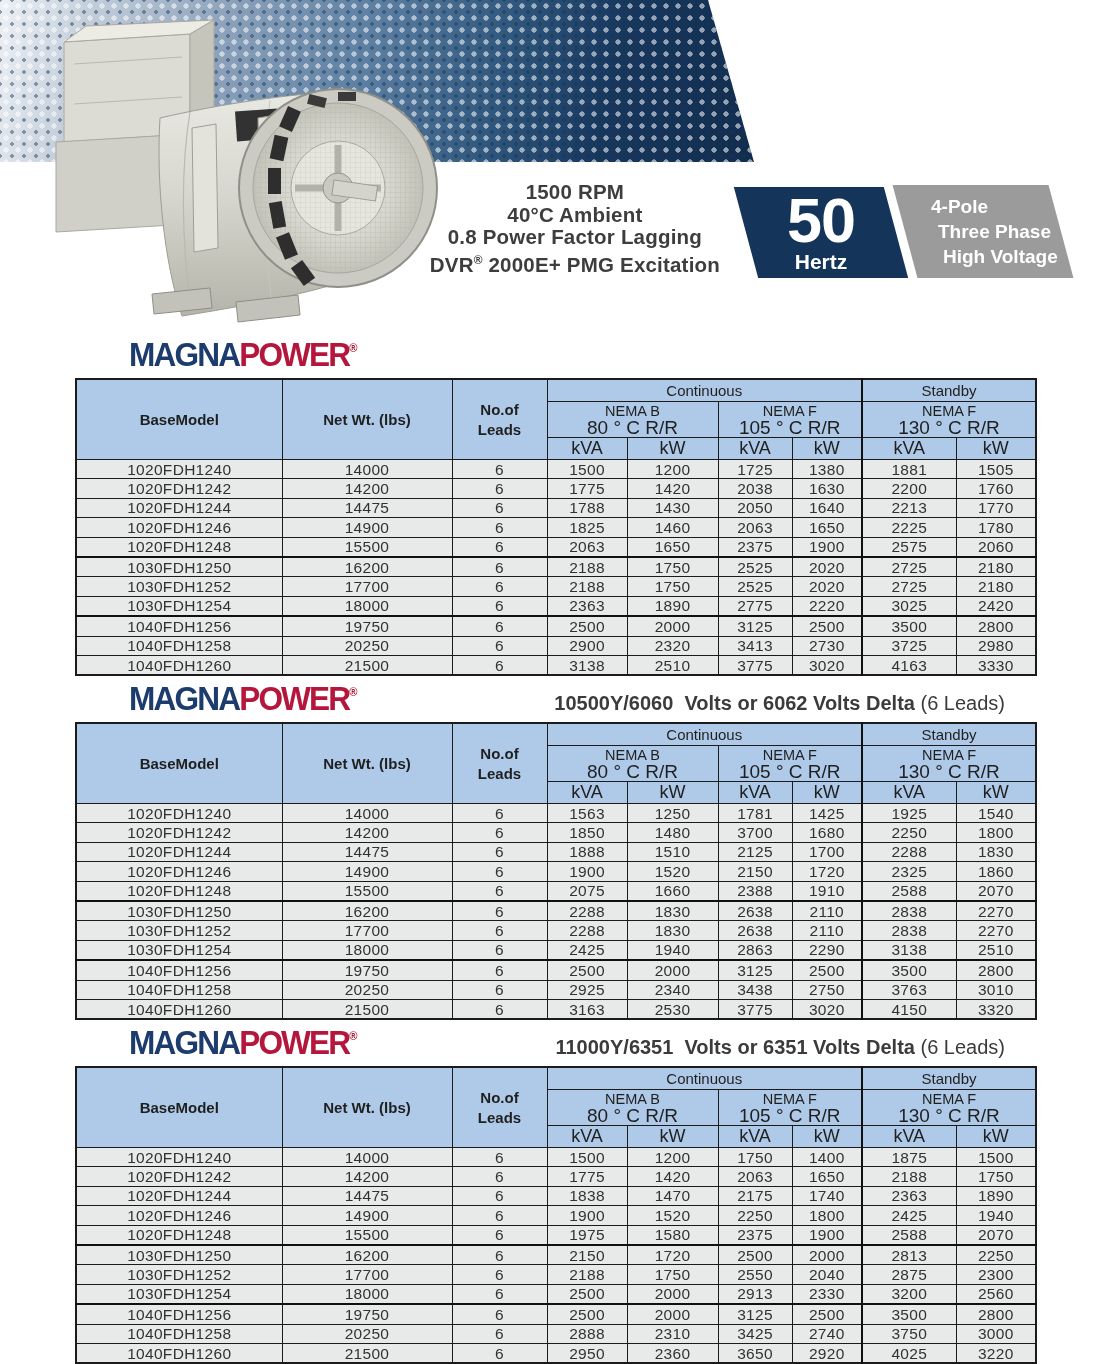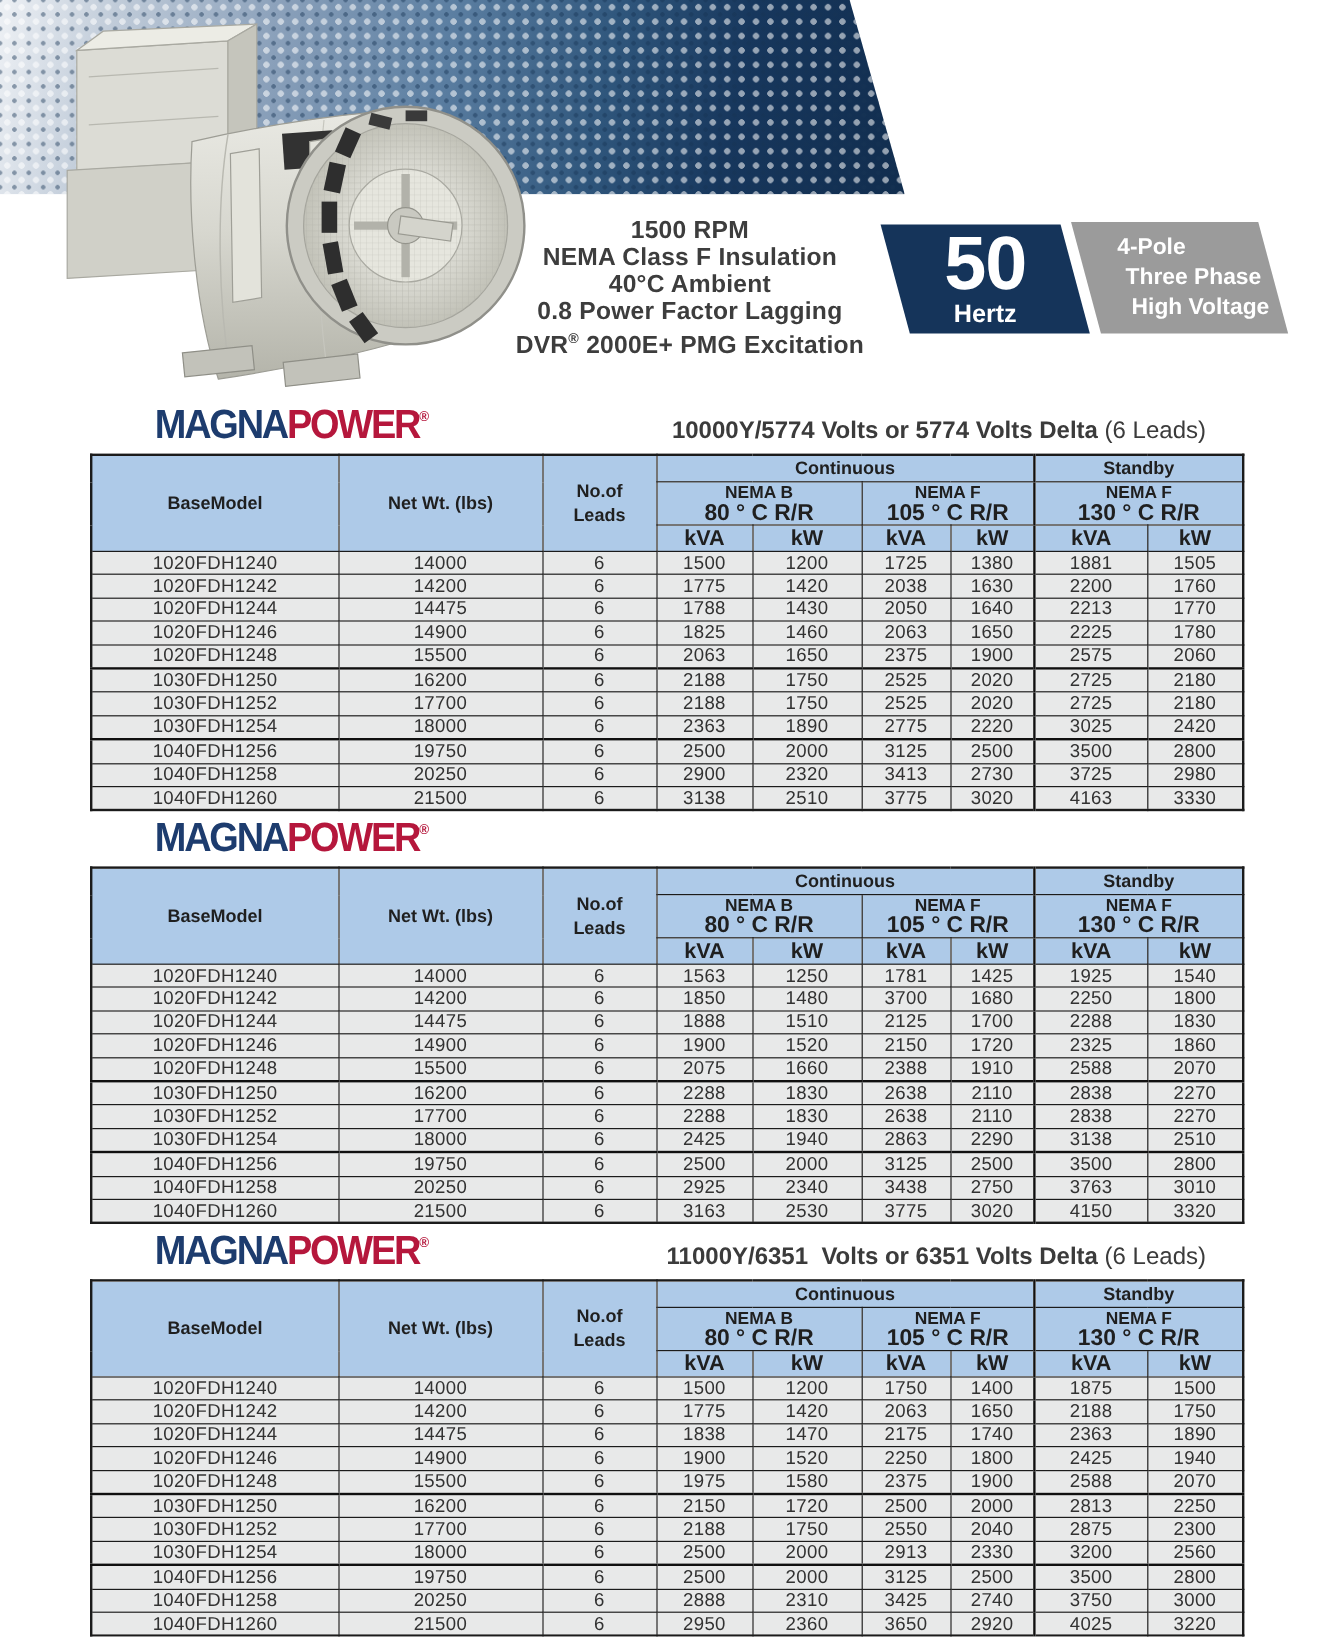--- a/index.html
+++ b/index.html
@@ -43,21 +43,21 @@
   .logo-power{color:#b5173c;}
   .logo-reg{color:#b5173c;font-size:12px;letter-spacing:0;vertical-align:14px;}
   .section-title{position:absolute;right:102px;bottom:7px;font-size:20px;color:#3b3b3b;white-space:pre;}
   .title-bold{font-weight:700;}
   .title-light{font-weight:400;}
 
   
   table.spec-table{position:absolute;left:75px;top:44px;width:960px;table-layout:fixed;
         border-collapse:collapse;border:2px solid #1b1b1b;}
   .spec-table th,.spec-table td{border:1px solid #1b1b1b;padding:0;text-align:center;overflow:hidden;}
-  .spec-table thead th{background:#aecae8;color:#1f1f1f;font-weight:700;}
+  .spec-table thead th{background:#aecae8;color:#1f1f1f;font-weight:400;}
   .hrow-1 th{height:21px;font-size:15px;}
   .hrow-2 th{height:35px;font-size:14.5px;line-height:16.5px;}
   .hrow-2 .temp{font-size:19px;}
   .hrow-3 th{height:18px;font-size:18px;}
   .th-main{font-size:18px;font-weight:700 !important;line-height:20px;}
   .th-leads{white-space:pre-line;}
   .spec-table td{height:18.4px;background:#e8e9e9;font-size:15.5px;line-height:17px;
                  color:#323232;letter-spacing:.3px;}
   tr.group-start td{border-top:2.5px solid #101010;}
   .sep-left{border-left:2px solid #101010 !important;}
@@ -127,21 +127,20 @@
         <rect x="256" y="250" width="14" height="22" transform="rotate(-36 263 261)"></rect>
       </g>
       <g fill="#3a3a3a">
         <rect x="268" y="84" width="18" height="10" transform="rotate(14 277 89)"></rect>
         <rect x="298" y="80" width="18" height="9"></rect>
       </g>
     </svg>
 
     <div class="specs">
         <div>1500 RPM</div>
-        <div>NEMA Class F Insulation</div>
         <div>40°C Ambient</div>
         <div>0.8 Power Factor Lagging</div>
         <div>DVR<sup>®</sup> 2000E+ PMG Excitation</div>
       </div>
 
     <div class="badge badge-freq">
       <div class="badge-inner">
         <div class="freq-value">50</div>
         <div class="freq-unit">Hertz</div>
       </div>
@@ -153,21 +152,20 @@
           <div class="info-line-1">Three Phase</div>
           <div class="info-line-2">High Voltage</div>
         </div>
     </div>
   </div>
 
   <div id="sections">
   <section class="section section-1">
     <div class="section-head">
       <div class="logo"><span class="logo-magna">MAGNA</span><span class="logo-power">POWER</span><sup class="logo-reg">®</sup></div>
-      <div class="section-title"><span class="title-bold">10000Y/5774 Volts or 5774 Volts Delta</span> <span class="title-light">(6 Leads)</span></div>
     </div>
     <table class="spec-table">
       <colgroup>
         <col style="width:206px">
             <col style="width:170px">
             <col style="width:95px">
         <col style="width:80px">
             <col style="width:91px">
             <col style="width:74px">
         <col style="width:70px">
@@ -328,20 +326,21 @@
               <td class="sep-left">4163</td>
               <td>3330</td>
             </tr>
           </tbody>
     </table>
   </section>
 
   <section class="section section-2">
     <div class="section-head">
       <div class="logo"><span class="logo-magna">MAGNA</span><span class="logo-power">POWER</span><sup class="logo-reg">®</sup></div>
+      <div class="section-title"><span class="title-bold">10500Y/6060  Volts or 6062 Volts Delta</span> <span class="title-light">(6 Leads)</span></div>
     </div>
     <table class="spec-table">
       <colgroup>
         <col style="width:206px">
             <col style="width:170px">
             <col style="width:95px">
         <col style="width:80px">
             <col style="width:91px">
             <col style="width:74px">
         <col style="width:70px">

